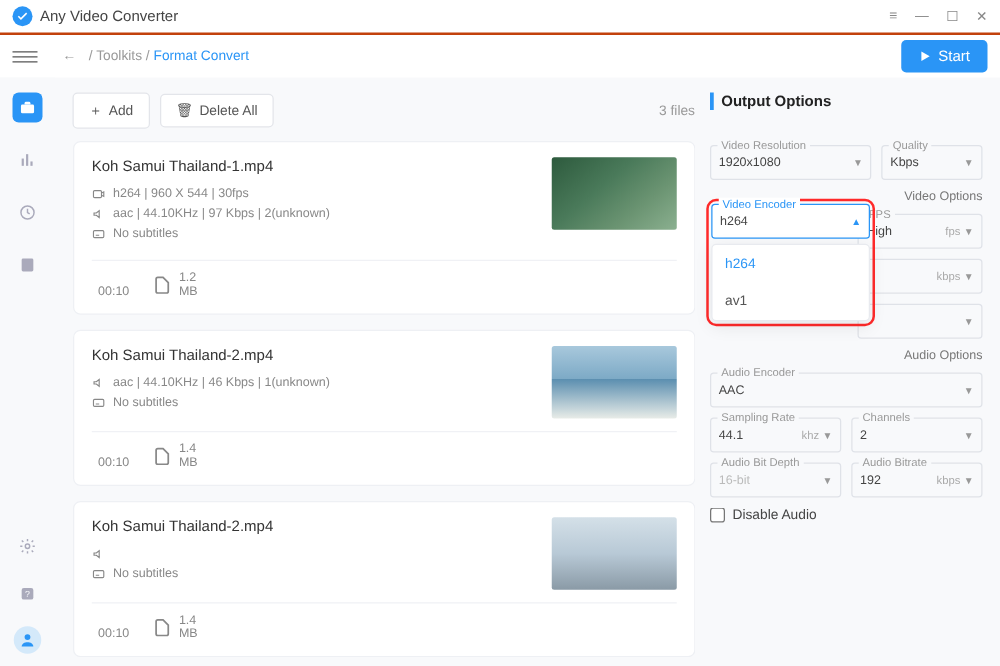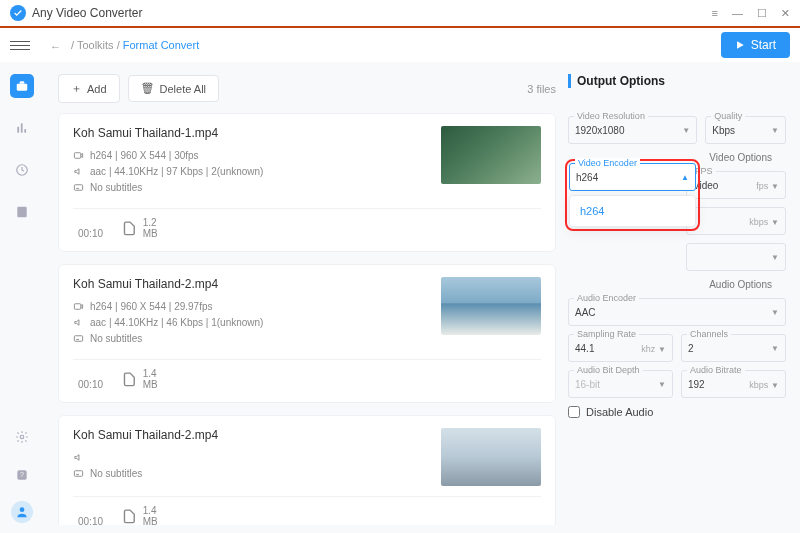--- a/index.html
+++ b/index.html
@@ -46,21 +46,21 @@
   .opt-row{display:flex;gap:8px;margin-bottom:8px}
   .opt-field{flex:1;position:relative}
   .opt-label{font-size:9px;color:#999;position:absolute;top:-5px;left:6px;background:#f8f9fb;padding:0 3px;z-index:2}
   .opt-label.hl{color:#2a95f6;background:#fff}
   .opt-input{border:1px solid #dfe2e8;border-radius:3px;height:28px;display:flex;align-items:center;padding:0 6px;font-size:10px;color:#444;background:#f8f9fb;cursor:pointer;justify-content:space-between}
   .opt-input.open{border-color:#2a95f6;background:#fff}
   .opt-input.disabled{color:#bbb}
   .caret{color:#999;font-size:8px}
   .caret.up{color:#2a95f6}
   .unit{color:#aaa;margin-left:2px;font-size:9px}
-  .sect-label{text-align:right;font-size:10px;color:#777;margin:2px 14px 8px}
+  .sect-label{text-align:right;font-size:10px;color:#777;margin:2px 0 8px}
   .check-row{display:flex;align-items:center;gap:6px;font-size:11px;color:#444;margin-top:6px}
   .check-row input{width:12px;height:12px}
   .enc-box{position:absolute;top:85px;left:-3px;width:135px;border:2px solid #ff2a2a;border-radius:8px;padding:2px;z-index:10}
   .dropdown{background:#fff;border:1px solid #e8eaef;border-radius:4px;box-shadow:0 4px 14px rgba(0,0,0,0.08);margin-top:4px}
   .dd-item{padding:9px 10px;font-size:11px;color:#555;cursor:pointer}
   .dd-item.sel{color:#2a95f6}
 </style>
 </head>
 <body>
 
@@ -189,27 +189,20 @@
                   <path d="M13 3H7a2 2 0 00-2 2v14a2 2 0 002 2h10a2 2 0 002-2V9l-6-6z"></path>
                 </svg>1.2 MB</span>
   </div>
           </div>
           <div class="card">
             <div class="card-top">
     <div class="card-info">
       <div class="fname">Koh Samui Thailand-2.mp4</div>
       <div class="meta">
                   <svg viewBox="0 0 24 24" fill="none" stroke="currentColor" stroke-width="2">
-                    <rect x="3" y="6" width="14" height="12" rx="2"></rect>
-                    <path d="M17 10l4-2v8l-4-2"></path>
-                  </svg>
-                  <span>h264 | 960 X 544 | 29.97fps</span>
-                </div>
-      <div class="meta">
-                  <svg viewBox="0 0 24 24" fill="none" stroke="currentColor" stroke-width="2">
                     <path d="M4 10v4h4l5 4V6l-5 4H4z"></path>
                   </svg>
                   <span>aac | 44.10KHz | 46 Kbps | 1(unknown)</span>
                 </div>
       <div class="meta">
                   <svg viewBox="0 0 24 24" fill="none" stroke="currentColor" stroke-width="2">
                     <rect x="3" y="6" width="18" height="12" rx="2"></rect>
                     <line x1="7" y1="14" x2="13" y2="14"></line>
                   </svg>
                   <span>No subtitles</span>
@@ -281,21 +274,21 @@
 
       <div class="sect-label">Video Options</div>
 
       <div class="opt-row">
         <div class="opt-field" style="flex:1.1">
             <div style="height:28px"></div>
           </div>
         <div class="opt-field">
           <div class="opt-label">FPS</div>
           <div class="opt-input">
-              <span>Video</span>
+              <span>High</span>
               <span><span class="unit">fps</span> <span class="caret">▼</span></span>
             </div>
         </div>
       </div>
 
       <div class="opt-row">
         <div class="opt-field" style="flex:1.1">
             <div style="height:28px"></div>
           </div>
         <div class="opt-field">
@@ -371,19 +364,20 @@
 
       <div class="enc-box">
         <div class="opt-field">
           <div class="opt-label hl">Video Encoder</div>
           <div class="opt-input open">
             <span>h264</span>
               <span class="caret up">▲</span>
           </div>
           <div class="dropdown">
             <div class="dd-item sel">h264</div>
+            <div class="dd-item">av1</div>
           </div>
         </div>
       </div>
 
     </div>
   </div>
 </div>
 
 </body></html>

